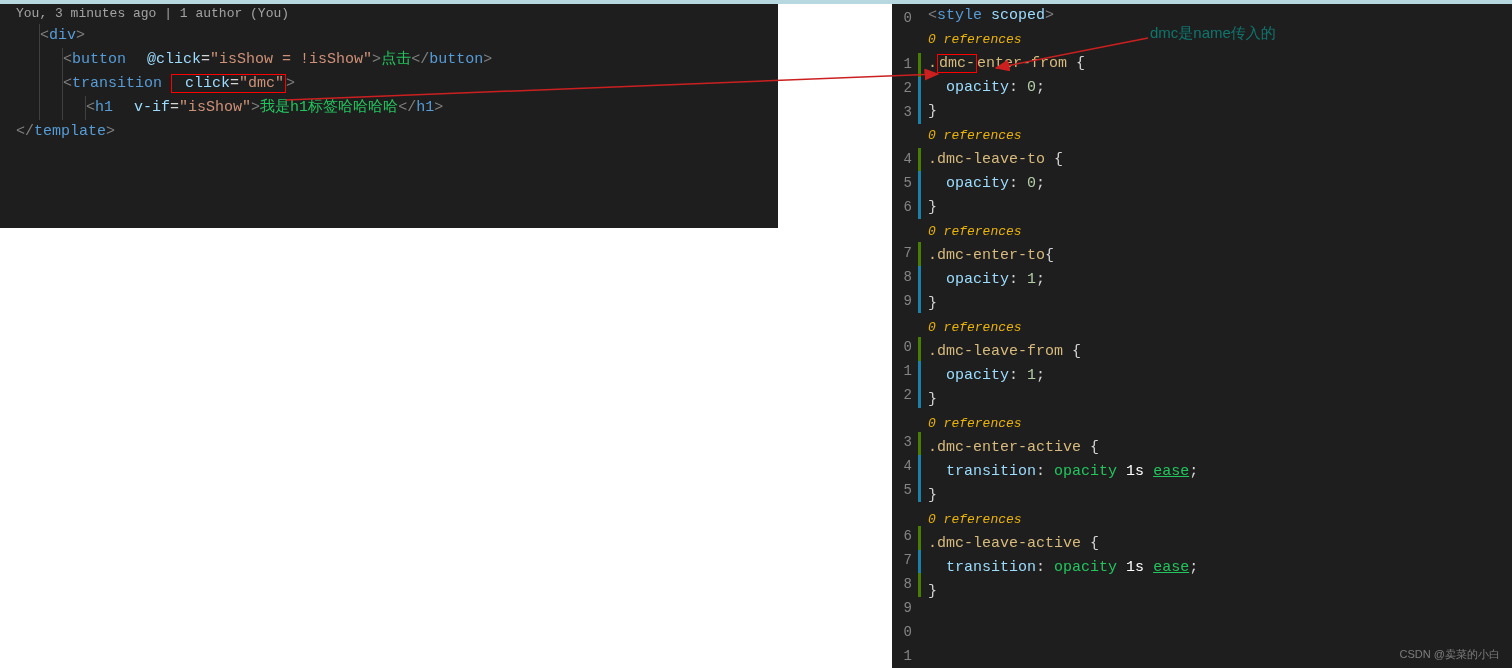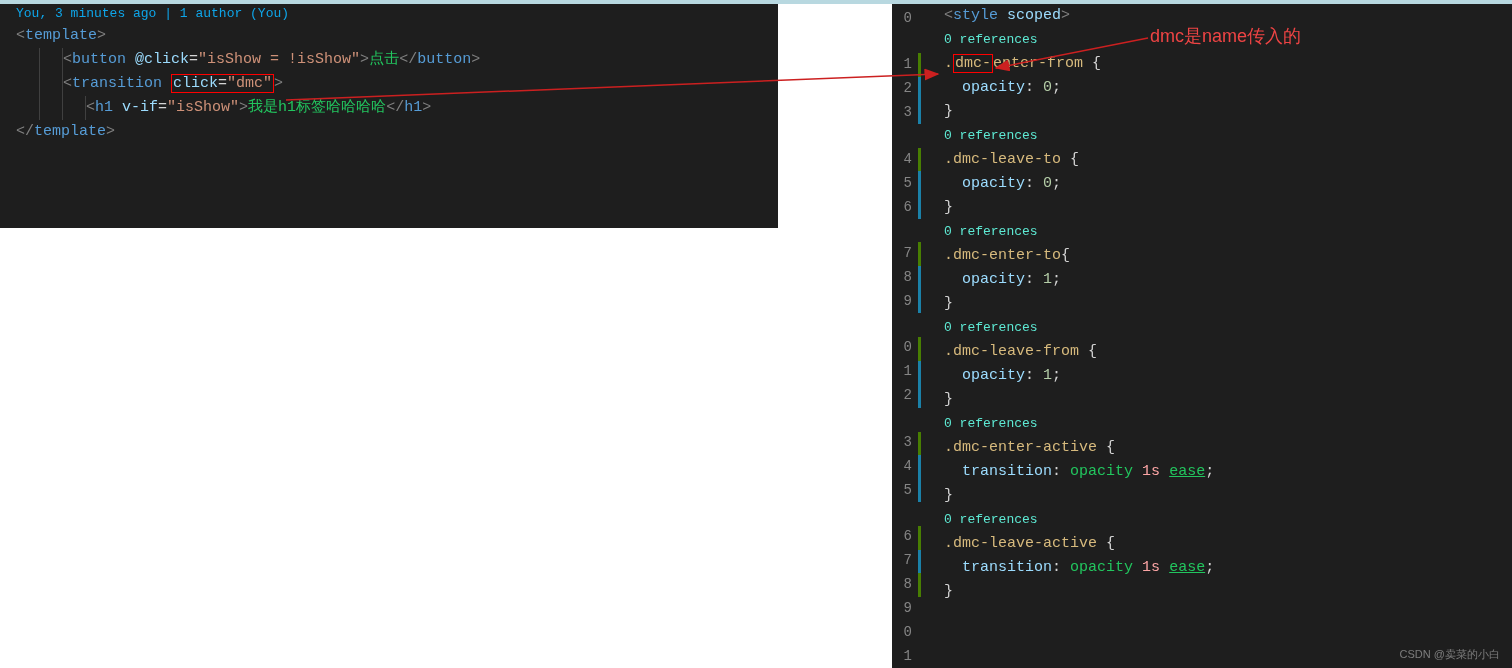--- a/index.html
+++ b/index.html
@@ -21,85 +21,85 @@
     background: #1e1e1e;
     color: #d4d4d4;
     line-height: 24px;
     overflow: hidden;
   }
   .pane-left { top: 4px; left: 0; width: 778px; height: 224px; }
   .pane-right { top: 4px; left: 892px; width: 620px; height: 664px; display: flex; }
 
   
   .blame-line {
-    color: #0ea5e9; padding-left: 16px; font-size: 13px;
+    color: #a3a3a3; padding-left: 16px; font-size: 13px;
     height: 20px; line-height: 20px;
   }
   .code-area { padding-left: 16px; }
   .indent { display:inline-block; }
   .guide { border-left: 1px solid #404040; display:inline-block; height:24px; vertical-align:top; margin-left:-1px;}
   .tag { color: #569cd6; }
   .bracket { color: #808080; }
-  .attr { color: #9cdcfe; }
+  .attr { color: #9cdcfe; margin-left: 12px; }
   .val { color: #ce9178; }
   .eq { color: #d4d4d4; }
   .txt { color: #22c55e; }
   .box-red { border: 1px solid #ff0000; padding: 0 1px; }
 
   
   .gutter {
     width: 26px; text-align: right; color: #858585;
     padding-right: 6px; font-size: 14px;
     display: flex; flex-direction: column;
     padding-top: 2px;
   }
   .gutter .ln { height: 24px; }
   .mod-bars {
     width: 10px; display:flex; flex-direction:column; padding-top: 2px;
   }
   .mod-bars .m { height: 24px; width: 3px; }
   .mod-bars .g { background: #487e02; }
   .mod-bars .b { background: #1b81a8; }
-  .rcode { flex: 1; padding-top: 0; margin-left: 16px; }
+  .rcode { flex: 1; padding-top: 0; }
   .rline { height: 24px; }
   .kw-style { color: #569cd6; }
   .kw-scoped { color: #9cdcfe; }
-  .refs { color: #5eead4; font-size: 13px; }
+  .refs { color: #eab308; font-size: 13px; font-style: italic; }
   .sel { color: #d7ba7d; }
   .brace { color: #d4d4d4; }
   .prop { color: #9cdcfe; }
   .num { color: #b5cea8; }
-  .time { color: #fca5a5; }
+  .time { color: #ffffff; }
   .ease-kw { color: #22c55e; text-decoration: underline; }
 
   
   .svg-overlay {
     position: absolute; top: 0; left: 0; width: 1512px; height: 668px;
     pointer-events: none;
   }
   .annotation-text {
-    position: absolute; color: #ef4444; font-size: 18px;
+    position: absolute; color: #0f766e; font-size: 15px;
     font-family: 'Microsoft YaHei', sans-serif;
   }
 
   .watermark {
     position: absolute; right: 12px; bottom: 6px;
     color: rgba(200,200,200,0.55); font-size: 11px;
     font-family: 'Microsoft YaHei', sans-serif;
   }
 </style>
 </head>
 <body>
 
 <div class="top-ribbon"></div>
 
 <div class="pane pane-left">
   <div class="blame-line">You, 3 minutes ago | 1 author (You)</div>
   <div class="code-area">
-    <div><span class="bracket">&lt;</span><span class="tag">template</span><span class="bracket">&gt;</span></div>
+    <div><span class="indent" style="width:24px"></span><span class="guide"></span><span class="bracket">&lt;</span><span class="tag">div</span><span class="bracket">&gt;</span></div>
     <div><span class="indent" style="width:24px"></span><span class="guide"></span><span class="indent" style="width:23px"></span><span class="guide"></span><span class="bracket">&lt;</span><span class="tag">button</span> <span class="attr">@click</span><span class="eq">=</span><span class="val">"isShow = !isShow"</span><span class="bracket">&gt;</span><span class="txt">点击</span><span class="bracket">&lt;/</span><span class="tag">button</span><span class="bracket">&gt;</span></div>
     <div><span class="indent" style="width:24px"></span><span class="guide"></span><span class="indent" style="width:23px"></span><span class="guide"></span><span class="bracket">&lt;</span><span class="tag">transition</span> <span class="box-red"><span class="attr">click</span><span class="eq">=</span><span class="val">"dmc"</span></span><span class="bracket">&gt;</span></div>
     <div><span class="indent" style="width:24px"></span><span class="guide"></span><span class="indent" style="width:23px"></span><span class="guide"></span><span class="indent" style="width:23px"></span><span class="guide"></span><span class="bracket">&lt;</span><span class="tag">h1</span> <span class="attr">v-if</span><span class="eq">=</span><span class="val">"isShow"</span><span class="bracket">&gt;</span><span class="txt">我是h1标签哈哈哈哈</span><span class="bracket">&lt;/</span><span class="tag">h1</span><span class="bracket">&gt;</span></div>
     <div><span class="bracket">&lt;/</span><span class="tag">template</span><span class="bracket">&gt;</span></div>
   </div>
 </div>
 
 <div class="pane pane-right">
   <div class="gutter" id="gutter">
       <div class="ln">0</div>

